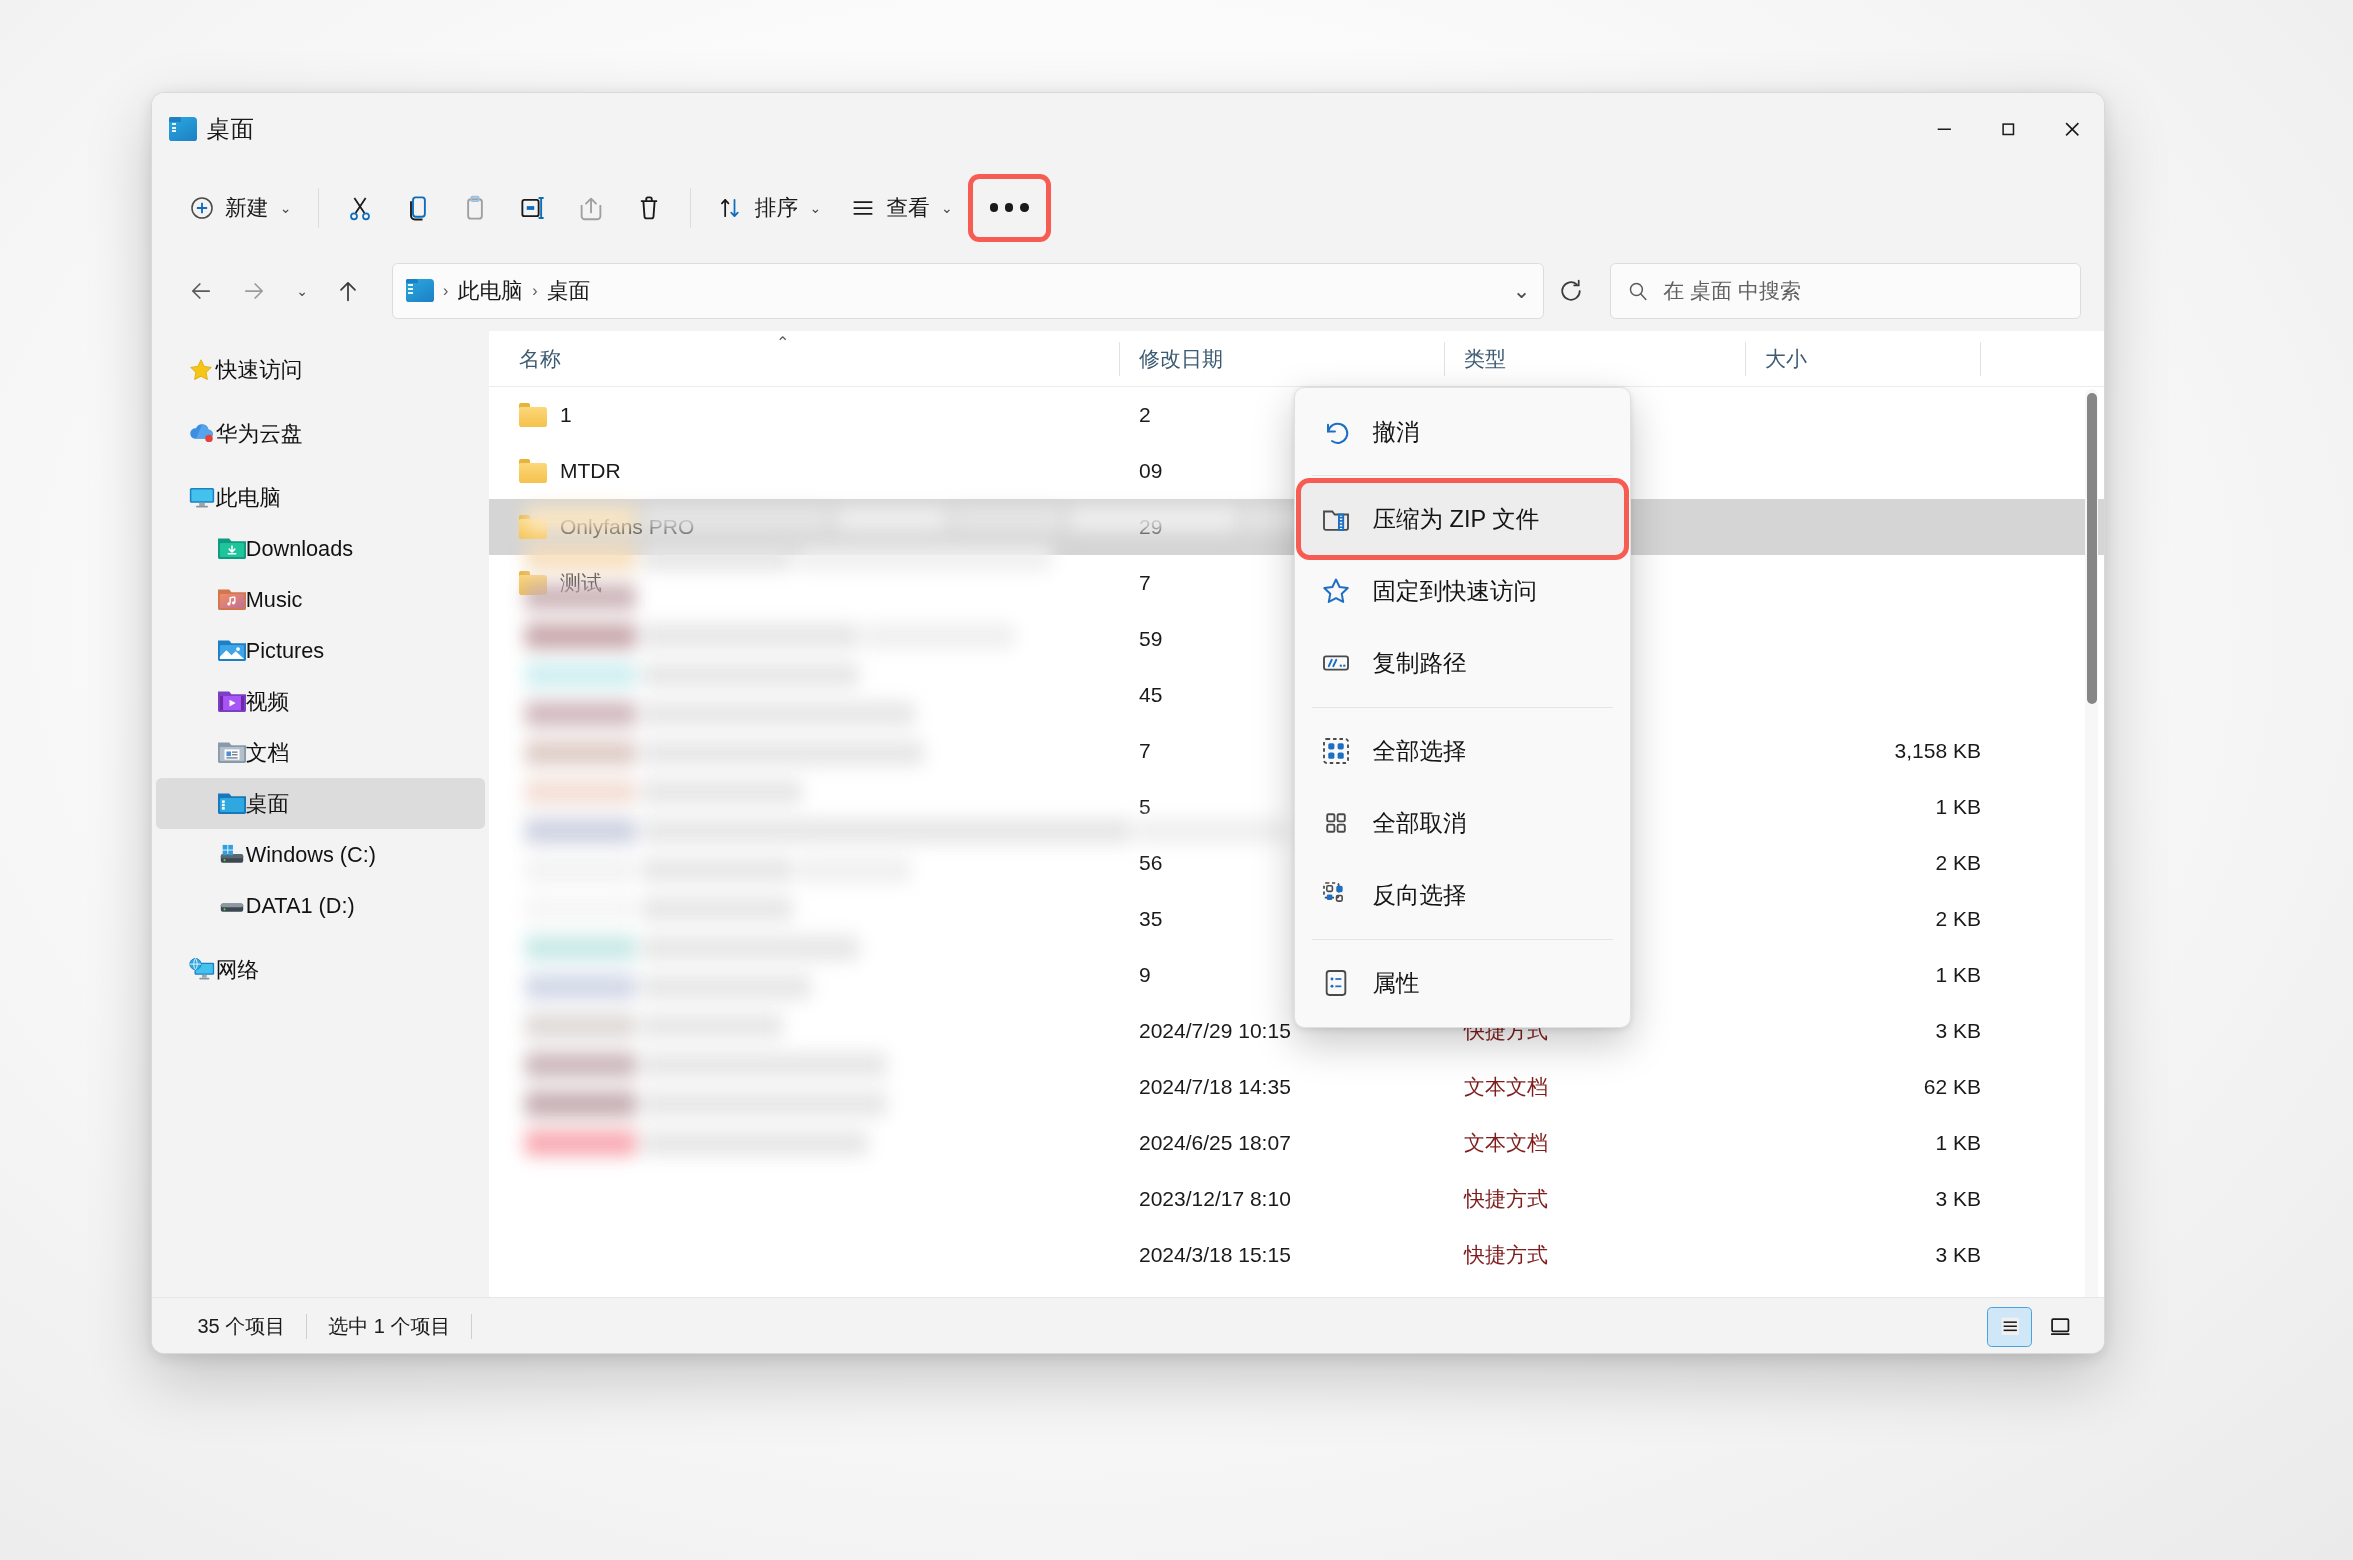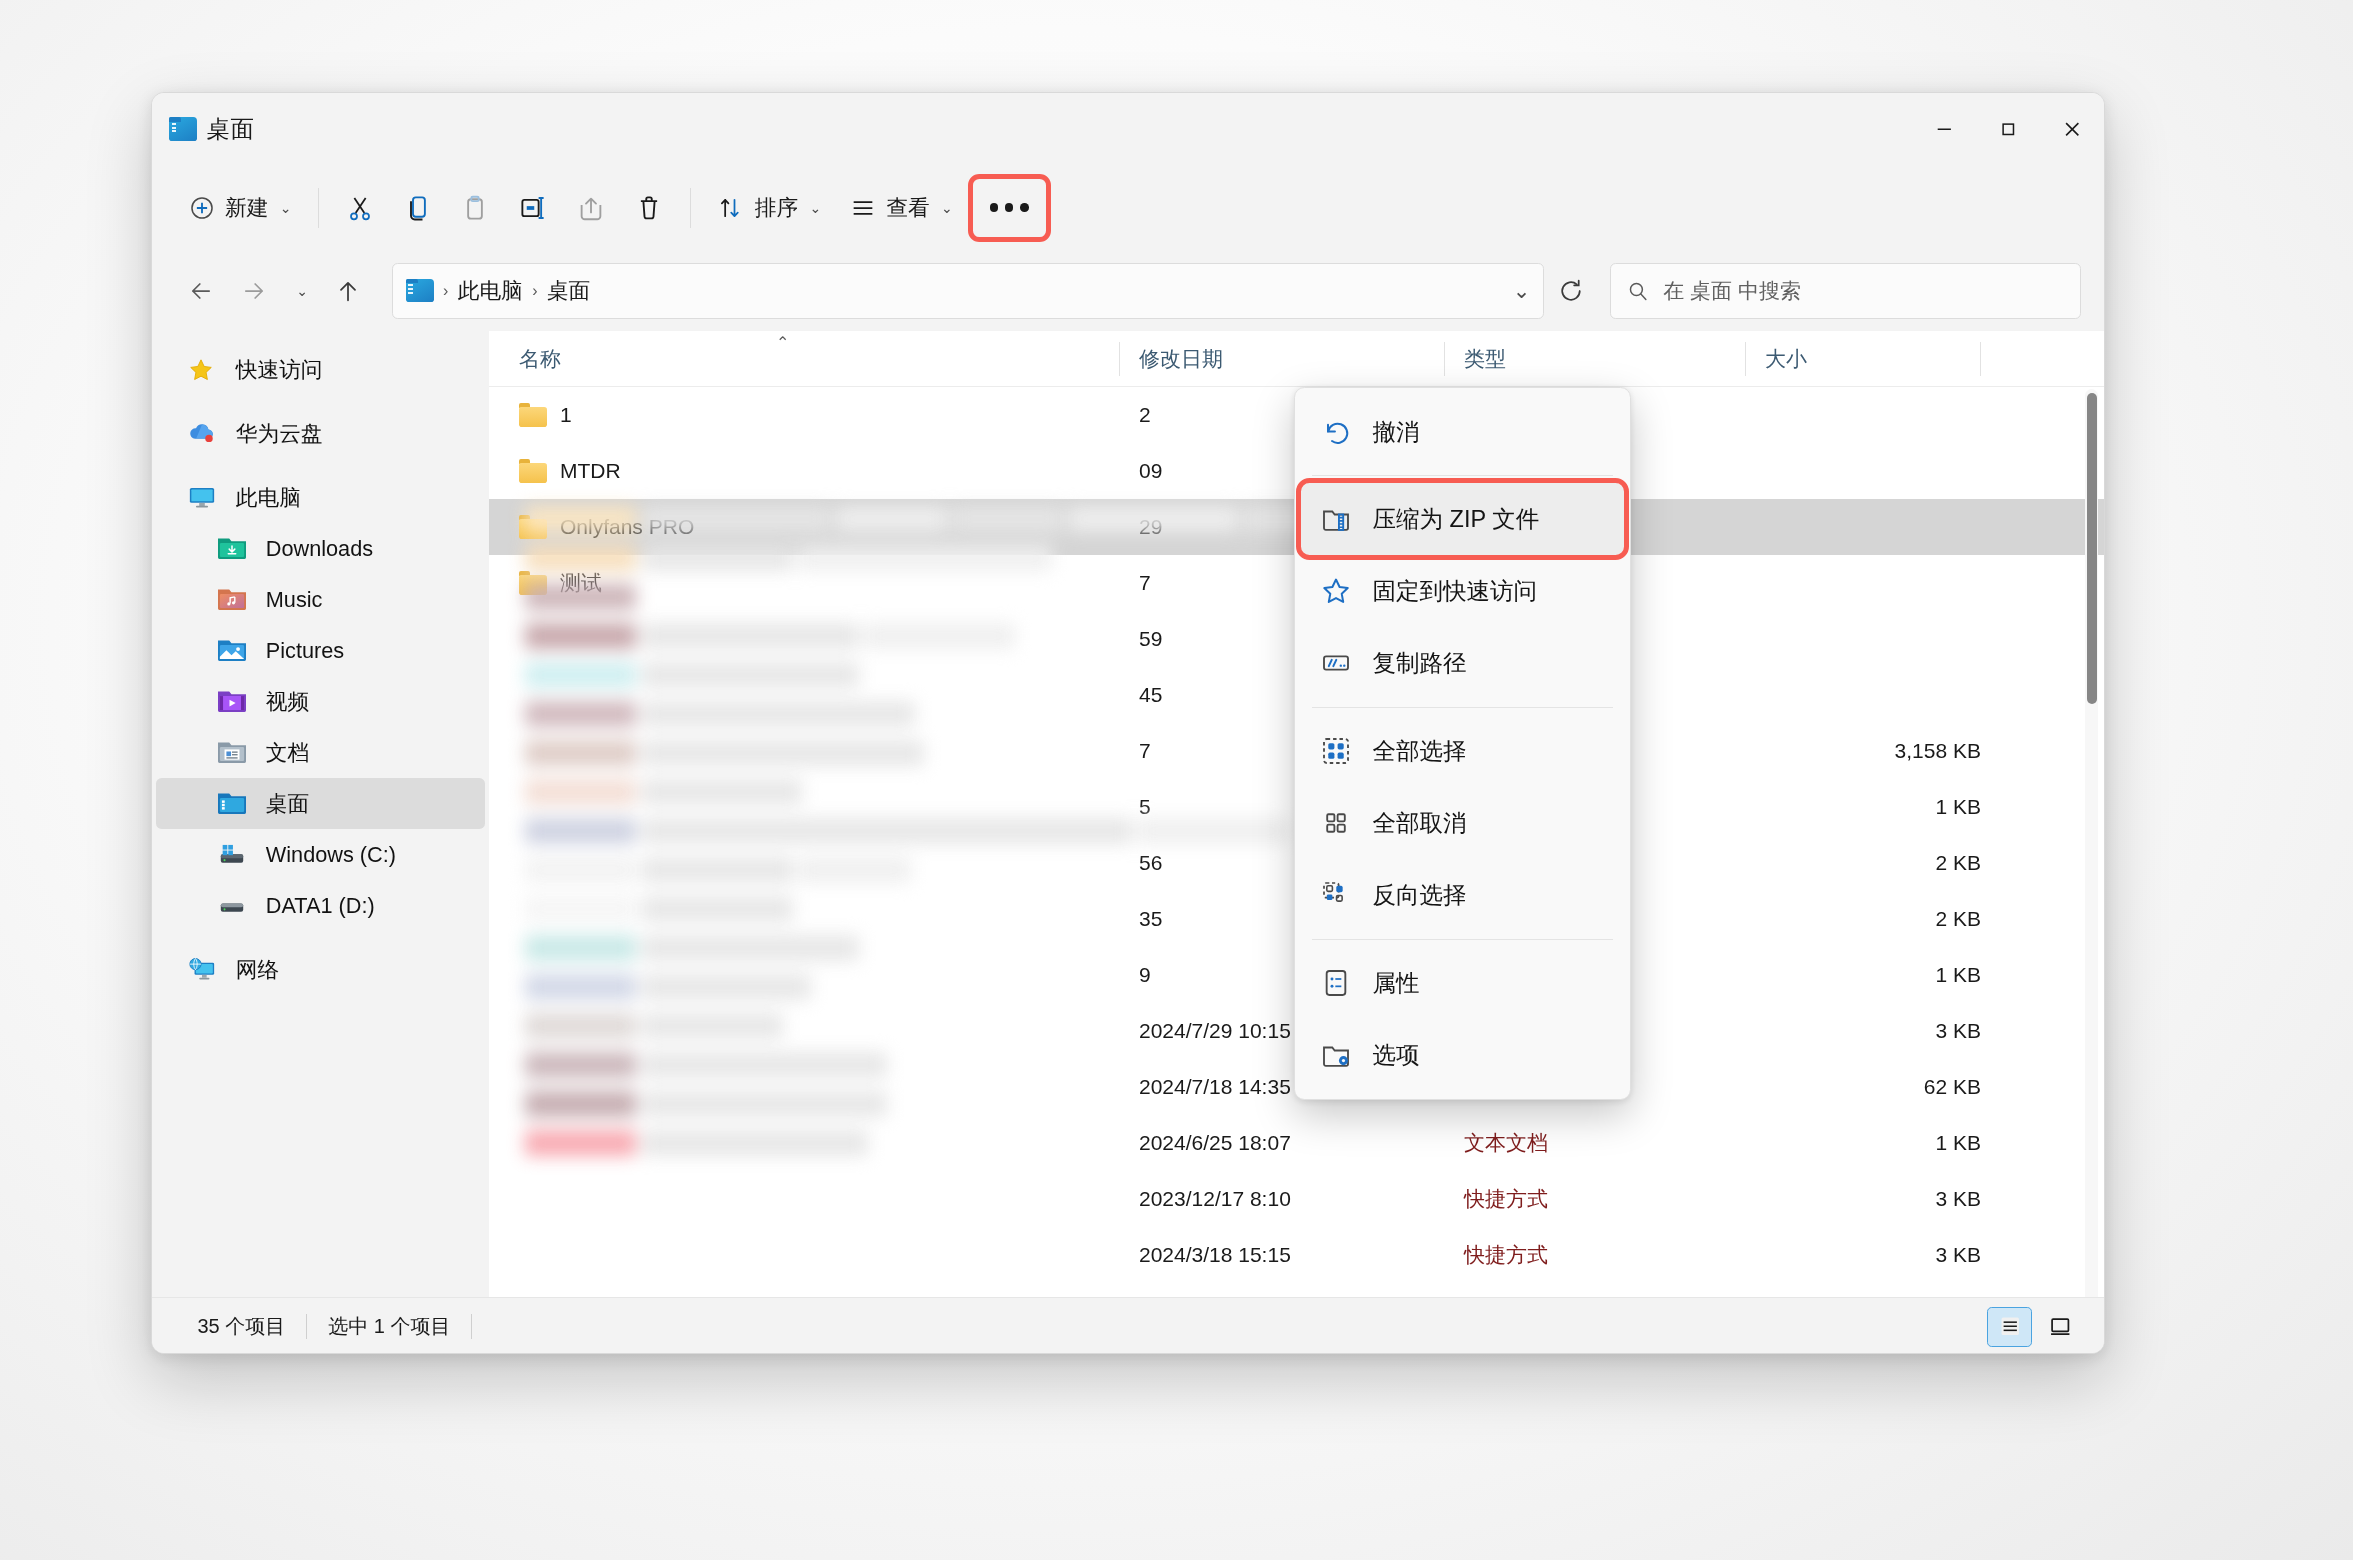--- a/index.html
+++ b/index.html
@@ -137,21 +137,21 @@
     height: calc(1262px - 72px - 85px - 81px - 58px);
     background: #ffffff;
   }
   #sidebar {
     width: 337px; flex: none;
     background: #f3f3f3;
     padding-top: 13px;
     overflow: hidden;
   }
   .sb-item {
-    height: 51px; display:flex; align-items:center; gap: 20px;
+    height: 51px; display:flex; align-items:center; gap: 0;
     padding-left: 32px; border-radius: 5.6px; margin: 0 3.8px;
     font-size: 21.7px; color: #121212; cursor: default; white-space: nowrap;
   }
   .sb-item.indent { padding-left: 62px; }
   .sb-item.selected { background:#dcdcdc; }
   .sb-gap { height: 13px; }
   .sb-ico { width: 28px; height: 24.5px; flex: none; position: relative; }
 
   
   #content { flex: 1 1 auto; background:#ffffff; position: relative; overflow: hidden; }
@@ -976,26 +976,16 @@
           <svg xmlns="http://www.w3.org/2000/svg" viewBox="0 0 24 24" width="32" height="32" fill="none" stroke="#4a4a4a" stroke-width="1.4">
             <rect x="5" y="3" width="14" height="18" rx="2"></rect>
             <circle cx="9" cy="9" r="1.1" fill="#1e6fc4" stroke="none"></circle>
             <line x1="11.5" y1="9" x2="16" y2="9" stroke="#1e6fc4" stroke-width="1.3"></line>
             <circle cx="9" cy="14.5" r="1.1" fill="#1e6fc4" stroke="none"></circle>
             <line x1="11.5" y1="14.5" x2="16" y2="14.5" stroke="#1e6fc4" stroke-width="1.3"></line>
           </svg>
         </span>
         <span>属性</span>
       </div>
-      <div class="mi">
-        <span class="mico">
-          <svg xmlns="http://www.w3.org/2000/svg" viewBox="0 0 24 24" width="32" height="32" fill="none" stroke="#4a4a4a" stroke-width="1.4">
-            <path d="M3 6.4h6.2L11 8.6h10v10.2a1.4 1.4 0 0 1-1.4 1.4H4.4A1.4 1.4 0 0 1 3 18.8z"></path>
-            <circle cx="17.6" cy="16.2" r="3.4" fill="#1e6fc4" stroke="none"></circle>
-            <circle cx="17.6" cy="16.2" r="1.2" fill="#f9f9f9" stroke="none"></circle>
-          </svg>
-        </span>
-        <span>选项</span>
-      </div>
     </div>
 
 </div>
 
 
 </body></html>

